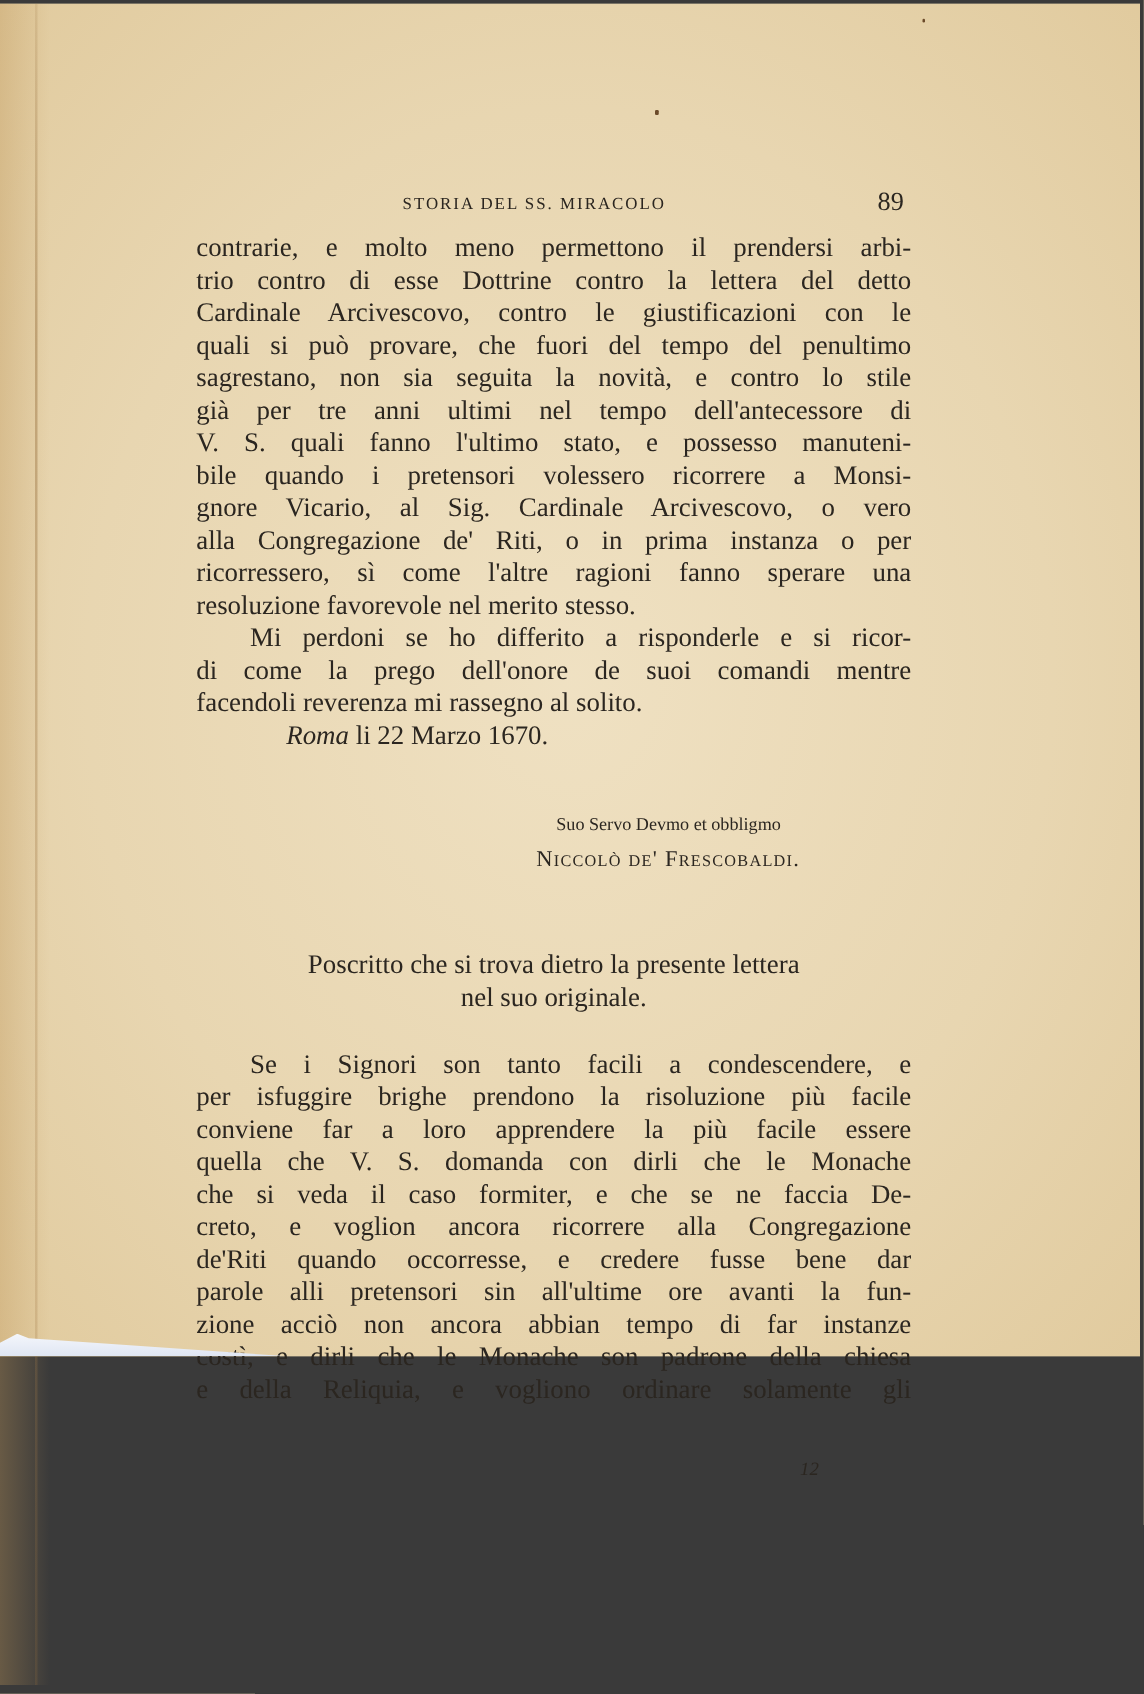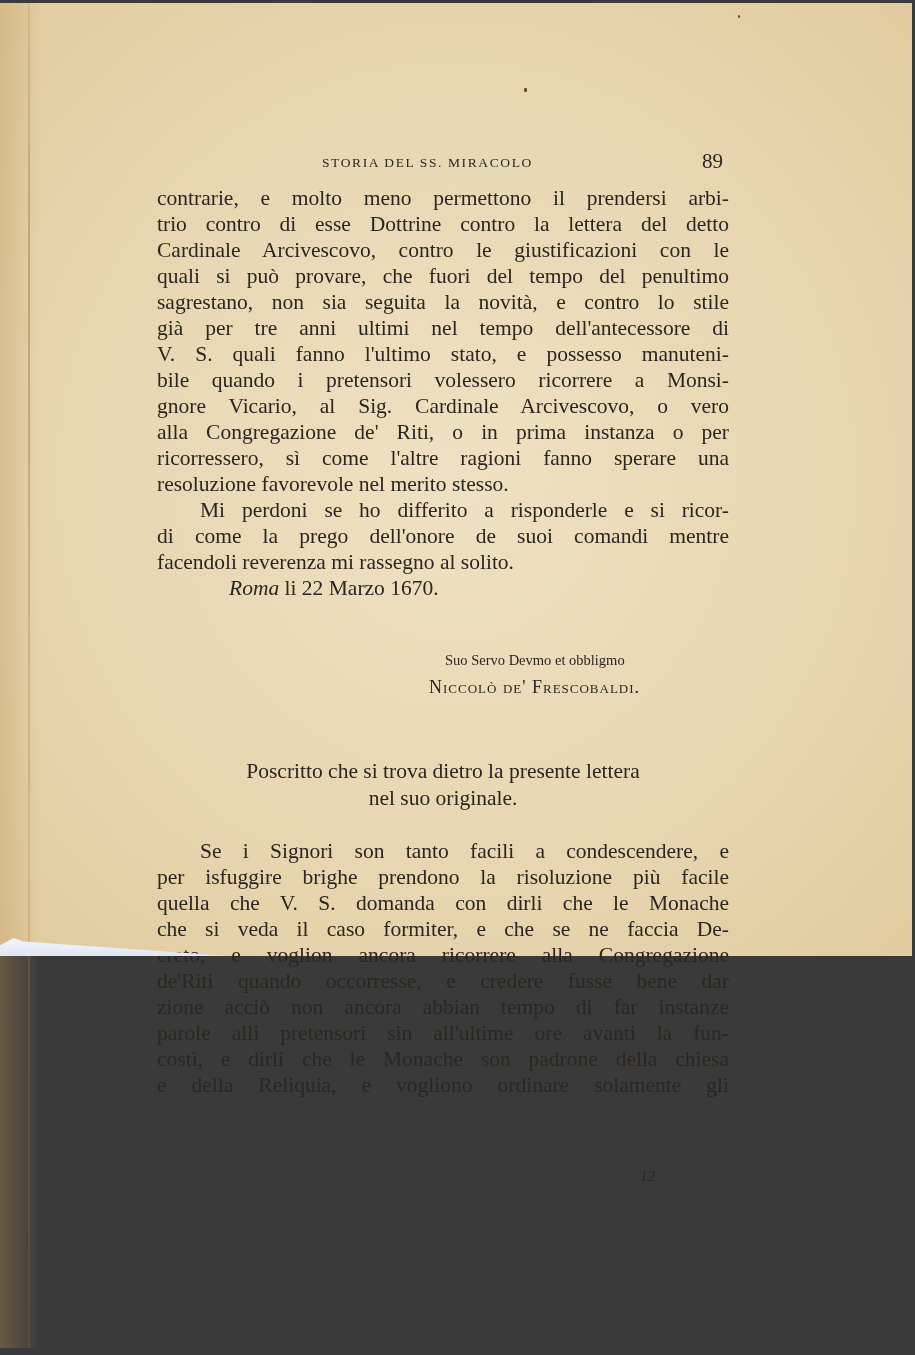--- a/index.html
+++ b/index.html
@@ -2,21 +2,21 @@
 <html><head>
 <meta charset="utf-8">
 <style>
   html, body { margin: 0; padding: 0; }
   body {
     width: 915px; height: 1355px; overflow: hidden;
     background: #3a3a3a;
     position: relative;
   }
   .page {
-    position: absolute; left: 0; top: 3px; width: 912px; height: 953px;
+    position: absolute; left: 0; top: 3px; width: 912px; height: 1082px;
     background:
       radial-gradient(ellipse at 50% 50%, rgba(240,226,196,0.9) 0%, rgba(232,214,176,0.6) 60%, rgba(222,198,150,0.7) 100%),
       #e8d6b2;
     color: #2b2620;
     font-family: "DejaVu Serif", "Liberation Serif", serif;
   }
   .fold {
     position: absolute; left: 28px; top: 0; width: 2px; height: 1345px;
     background: linear-gradient(to bottom, rgba(150,110,60,0.15), rgba(150,110,60,0.45) 20%, rgba(170,130,80,0.3) 60%, rgba(150,110,60,0.2));
   }
@@ -103,25 +103,26 @@
   <div class="signer">Niccolò de' Frescobaldi.</div>
 
   <div class="ps-title">
     <div>Poscritto che si trova dietro la presente lettera</div>
     <div>nel suo originale.</div>
   </div>
 
   <div class="text" style="top:835px;">
     <span class="line indent">Se i Signori son tanto facili a condescendere, e</span>
     <span class="line">per isfuggire brighe prendono la risoluzione più facile</span>
+    <span class="line">conviene far a loro apprendere la più facile essere</span>
     <span class="line">quella che V. S. domanda con dirli che le Monache</span>
     <span class="line">che si veda il caso formiter, e che se ne faccia De-</span>
     <span class="line">creto, e voglion ancora ricorrere alla Congregazione</span>
     <span class="line">de'Riti quando occorresse, e credere fusse bene dar</span>
+    <span class="line">parole alli pretensori sin all'ultime ore avanti la fun-</span>
     <span class="line">zione acciò non ancora abbian tempo di far instanze</span>
-    <span class="line">parole alli pretensori sin all'ultime ore avanti la fun-</span>
     <span class="line">costì, e dirli che le Monache son padrone della chiesa</span>
     <span class="line">e della Reliquia, e vogliono ordinare solamente gli</span>
   </div>
 
   <div class="sig-mark">12</div>
   <div class="corner-tear"></div>
 </div>
 
 </body></html>

